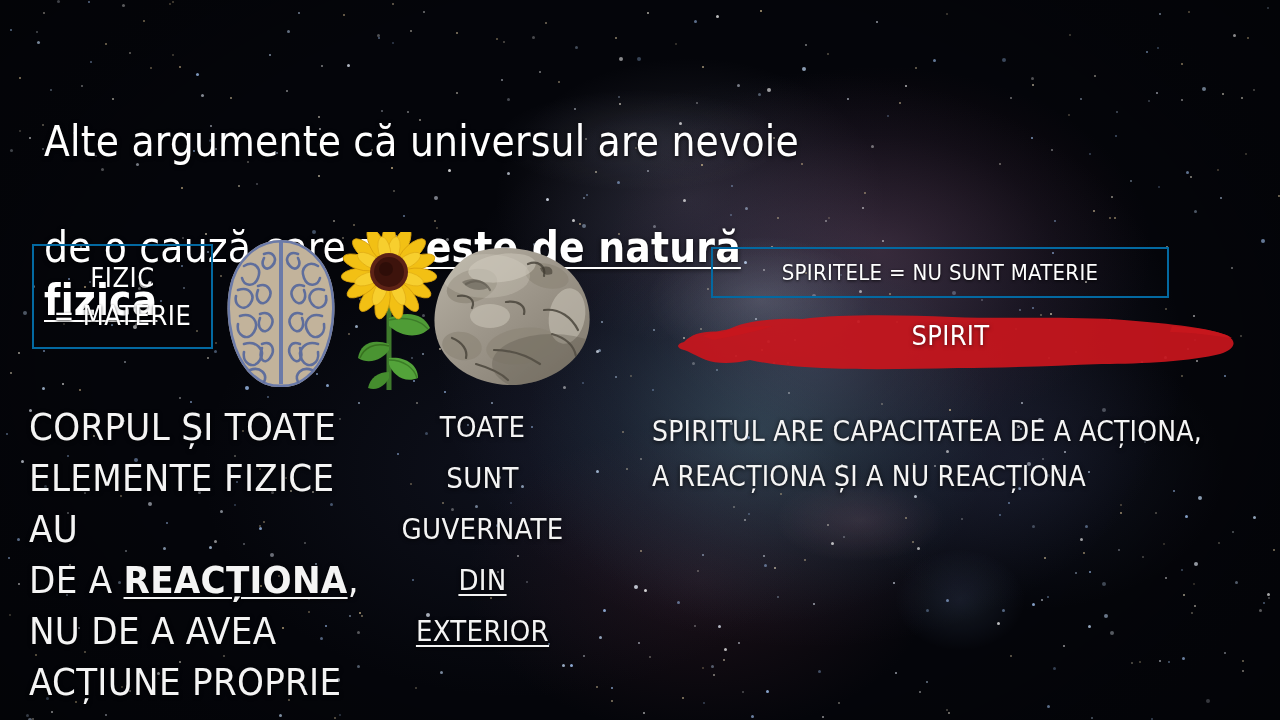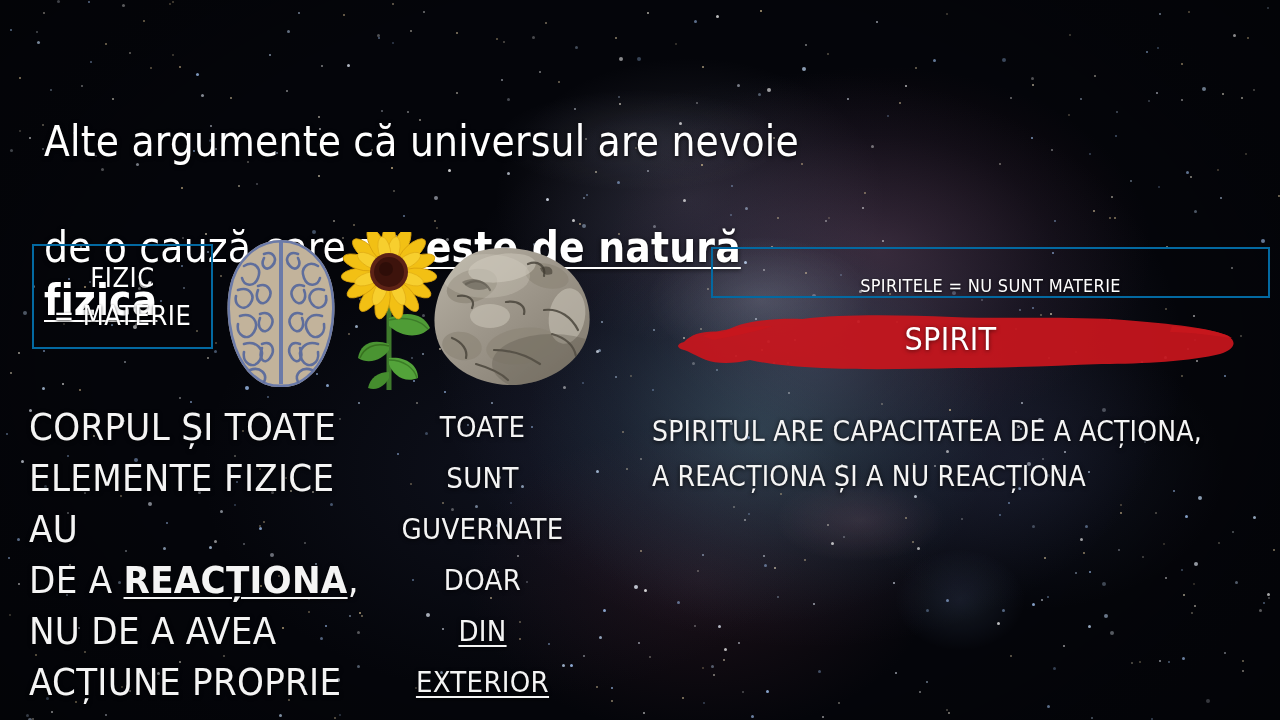--- a/index.html
+++ b/index.html
@@ -100,44 +100,43 @@
     top: 244px;
     width: 181px;
     height: 105px;
     font-size: 27px;
     line-height: 38px;
     letter-spacing: 0.5px;
   }
   #box-spirite {
     left: 711px;
     top: 247px;
-    width: 559px;
+    width: 458px;
     height: 51px;
-    font-size: 18px;
+    font-size: 22px;
     letter-spacing: 0.3px;
-    justify-content: flex-end;
   }
 
   
   .brush-wrap {
     position: absolute;
     left: 672px;
     top: 306px;
     width: 570px;
     height: 72px;
   }
   .brush-wrap svg { display: block; }
   .brush-label {
     position: absolute;
     left: 711px;
     top: 320px;
     width: 479px;
     text-align: center;
     font-family: "DejaVu Sans Condensed", "Liberation Sans Narrow", "Liberation Sans", sans-serif;
-    font-size: 32px;
+    font-size: 27px;
     letter-spacing: 0.3px;
     color: #ffffff;
     text-shadow: 0 1px 4px rgba(0,0,0,0.55);
   }
 
   
   .col {
     position: absolute;
     font-family: "DejaVu Sans Condensed", "Liberation Sans Narrow", "Liberation Sans", sans-serif;
     font-weight: 300;
@@ -372,21 +371,20 @@
     <div>ELEMENTE FIZICE AU</div>
     <div><span>DE A </span><span class="ul-bold">REACȚIONA</span><span>,</span></div>
     <div>NU DE A AVEA</div>
     <div>ACȚIUNE PROPRIE</div>
   </div>
 
   <div class="col" id="col-center">
     <div>TOATE</div>
     <div>SUNT</div>
     <div>GUVERNATE</div>
-    <div>DOAR</div>
     <div><span class="ul">DIN</span></div>
     <div><span class="ul">EXTERIOR</span></div>
   </div>
 
   <div class="col" id="col-right">
     <div>SPIRITUL ARE CAPACITATEA DE A ACȚIONA,</div>
     <div>A REACȚIONA ȘI A NU REACȚIONA</div>
   </div>
 
 </div>

